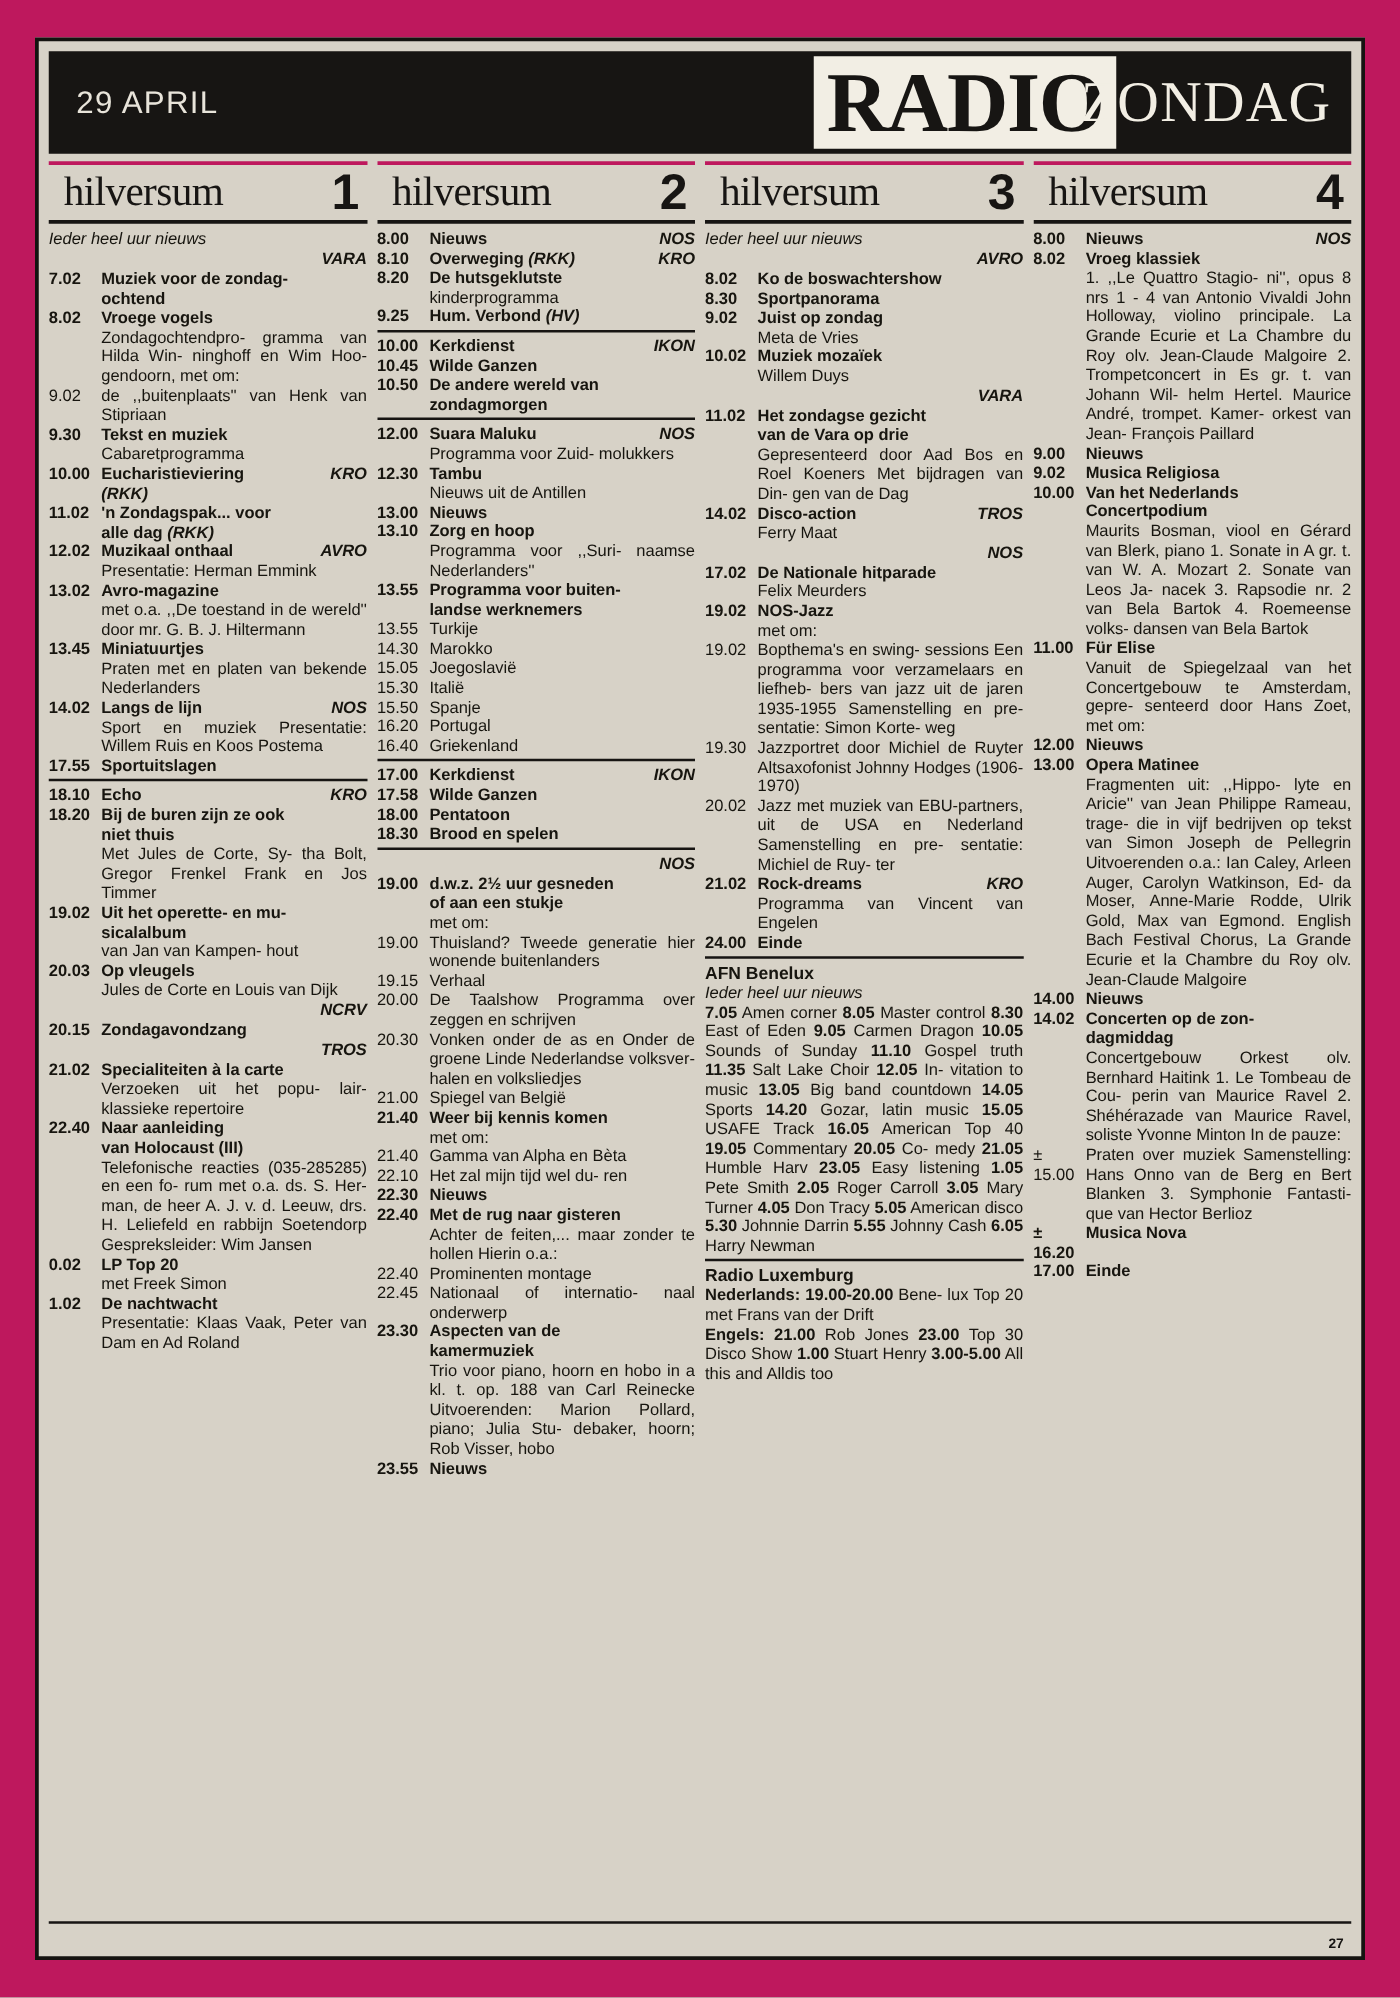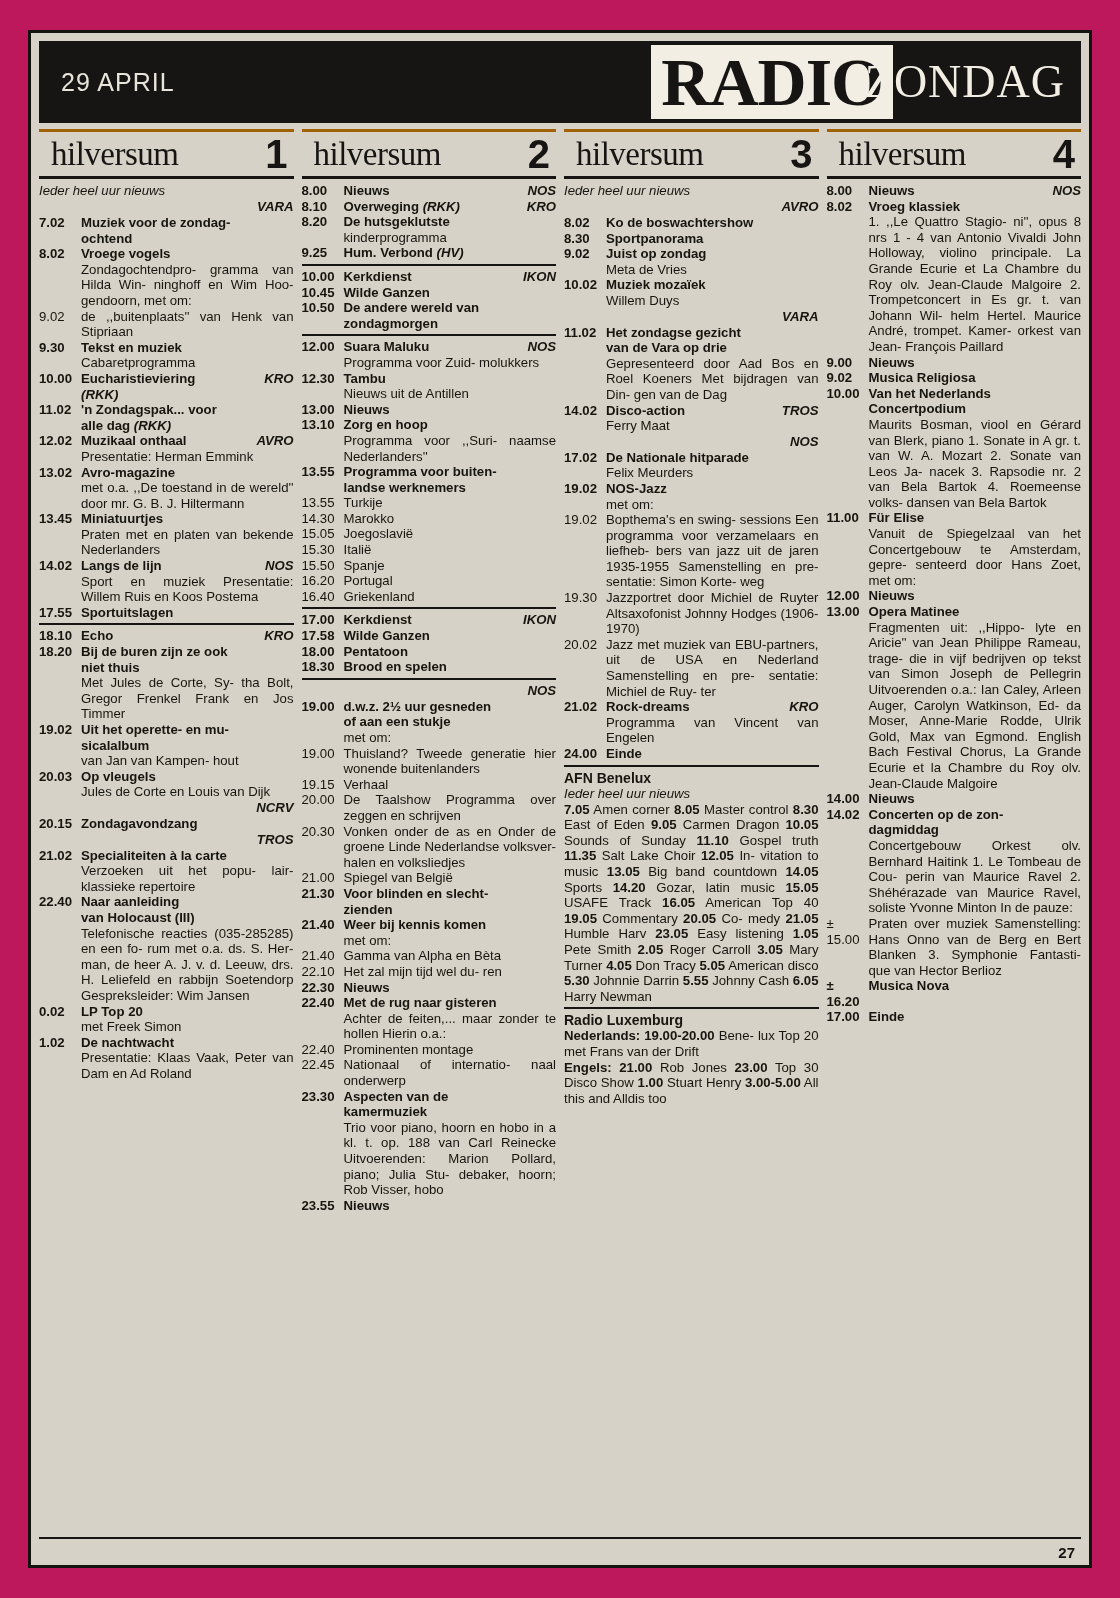--- a/index.html
+++ b/index.html
@@ -70,21 +70,21 @@
     display: flex;
     gap: 8px;
     padding: 6px 8px 6px 8px;
     box-sizing: border-box;
   }
   .col {
     width: 255px;
     box-sizing: border-box;
   }
   .col-head {
-    border-top: 3px solid #a16207;
+    border-top: 3px solid #be185d;
     border-bottom: 3px solid #171513;
     height: 50px;
     display: flex;
     align-items: center;
     justify-content: space-between;
     padding: 0 6px 0 12px;
     box-sizing: border-box;
     margin-bottom: 4px;
   }
   .col-head .name {
@@ -156,21 +156,21 @@
   .flow {
     text-align: justify;
     font-size: 13.2px;
     line-height: 15.6px;
   }
   .page-num {
     position: absolute;
     right: 14px;
     bottom: 4px;
     font-weight: bold;
-    font-size: 15px;
+    font-size: 11px;
     color: #171513;
     text-align: center;
   }
   .footer-rule {
     position: absolute;
     left: 8px; right: 8px; bottom: 26px;
     border-top: 2px solid #171513;
   }
 </style>
 </head>
@@ -400,24 +400,20 @@
             </div>
             <div class="row">
               <div class="t blank">20.30</div>
               <div class="txt"><span>Vonken onder de as en Onder de groene Linde Nederlandse volksver- halen en volksliedjes</span></div>
             </div>
             <div class="row">
               <div class="t blank">21.00</div>
               <div class="txt"><span>Spiegel van België</span></div>
             </div>
             <div class="row">
-              <div class="t">21.30</div>
-              <div class="txt"><span class="b">Voor blinden en slecht-</span><br><span class="b">zienden</span></div>
-            </div>
-            <div class="row">
               <div class="t">21.40</div>
               <div class="txt"><span class="b">Weer bij kennis komen</span><br><span>met om:</span></div>
             </div>
             <div class="row">
               <div class="t blank">21.40</div>
               <div class="txt"><span>Gamma van Alpha en Bèta</span></div>
             </div>
             <div class="row">
               <div class="t blank">22.10</div>
               <div class="txt"><span>Het zal mijn tijd wel du- ren</span></div>

